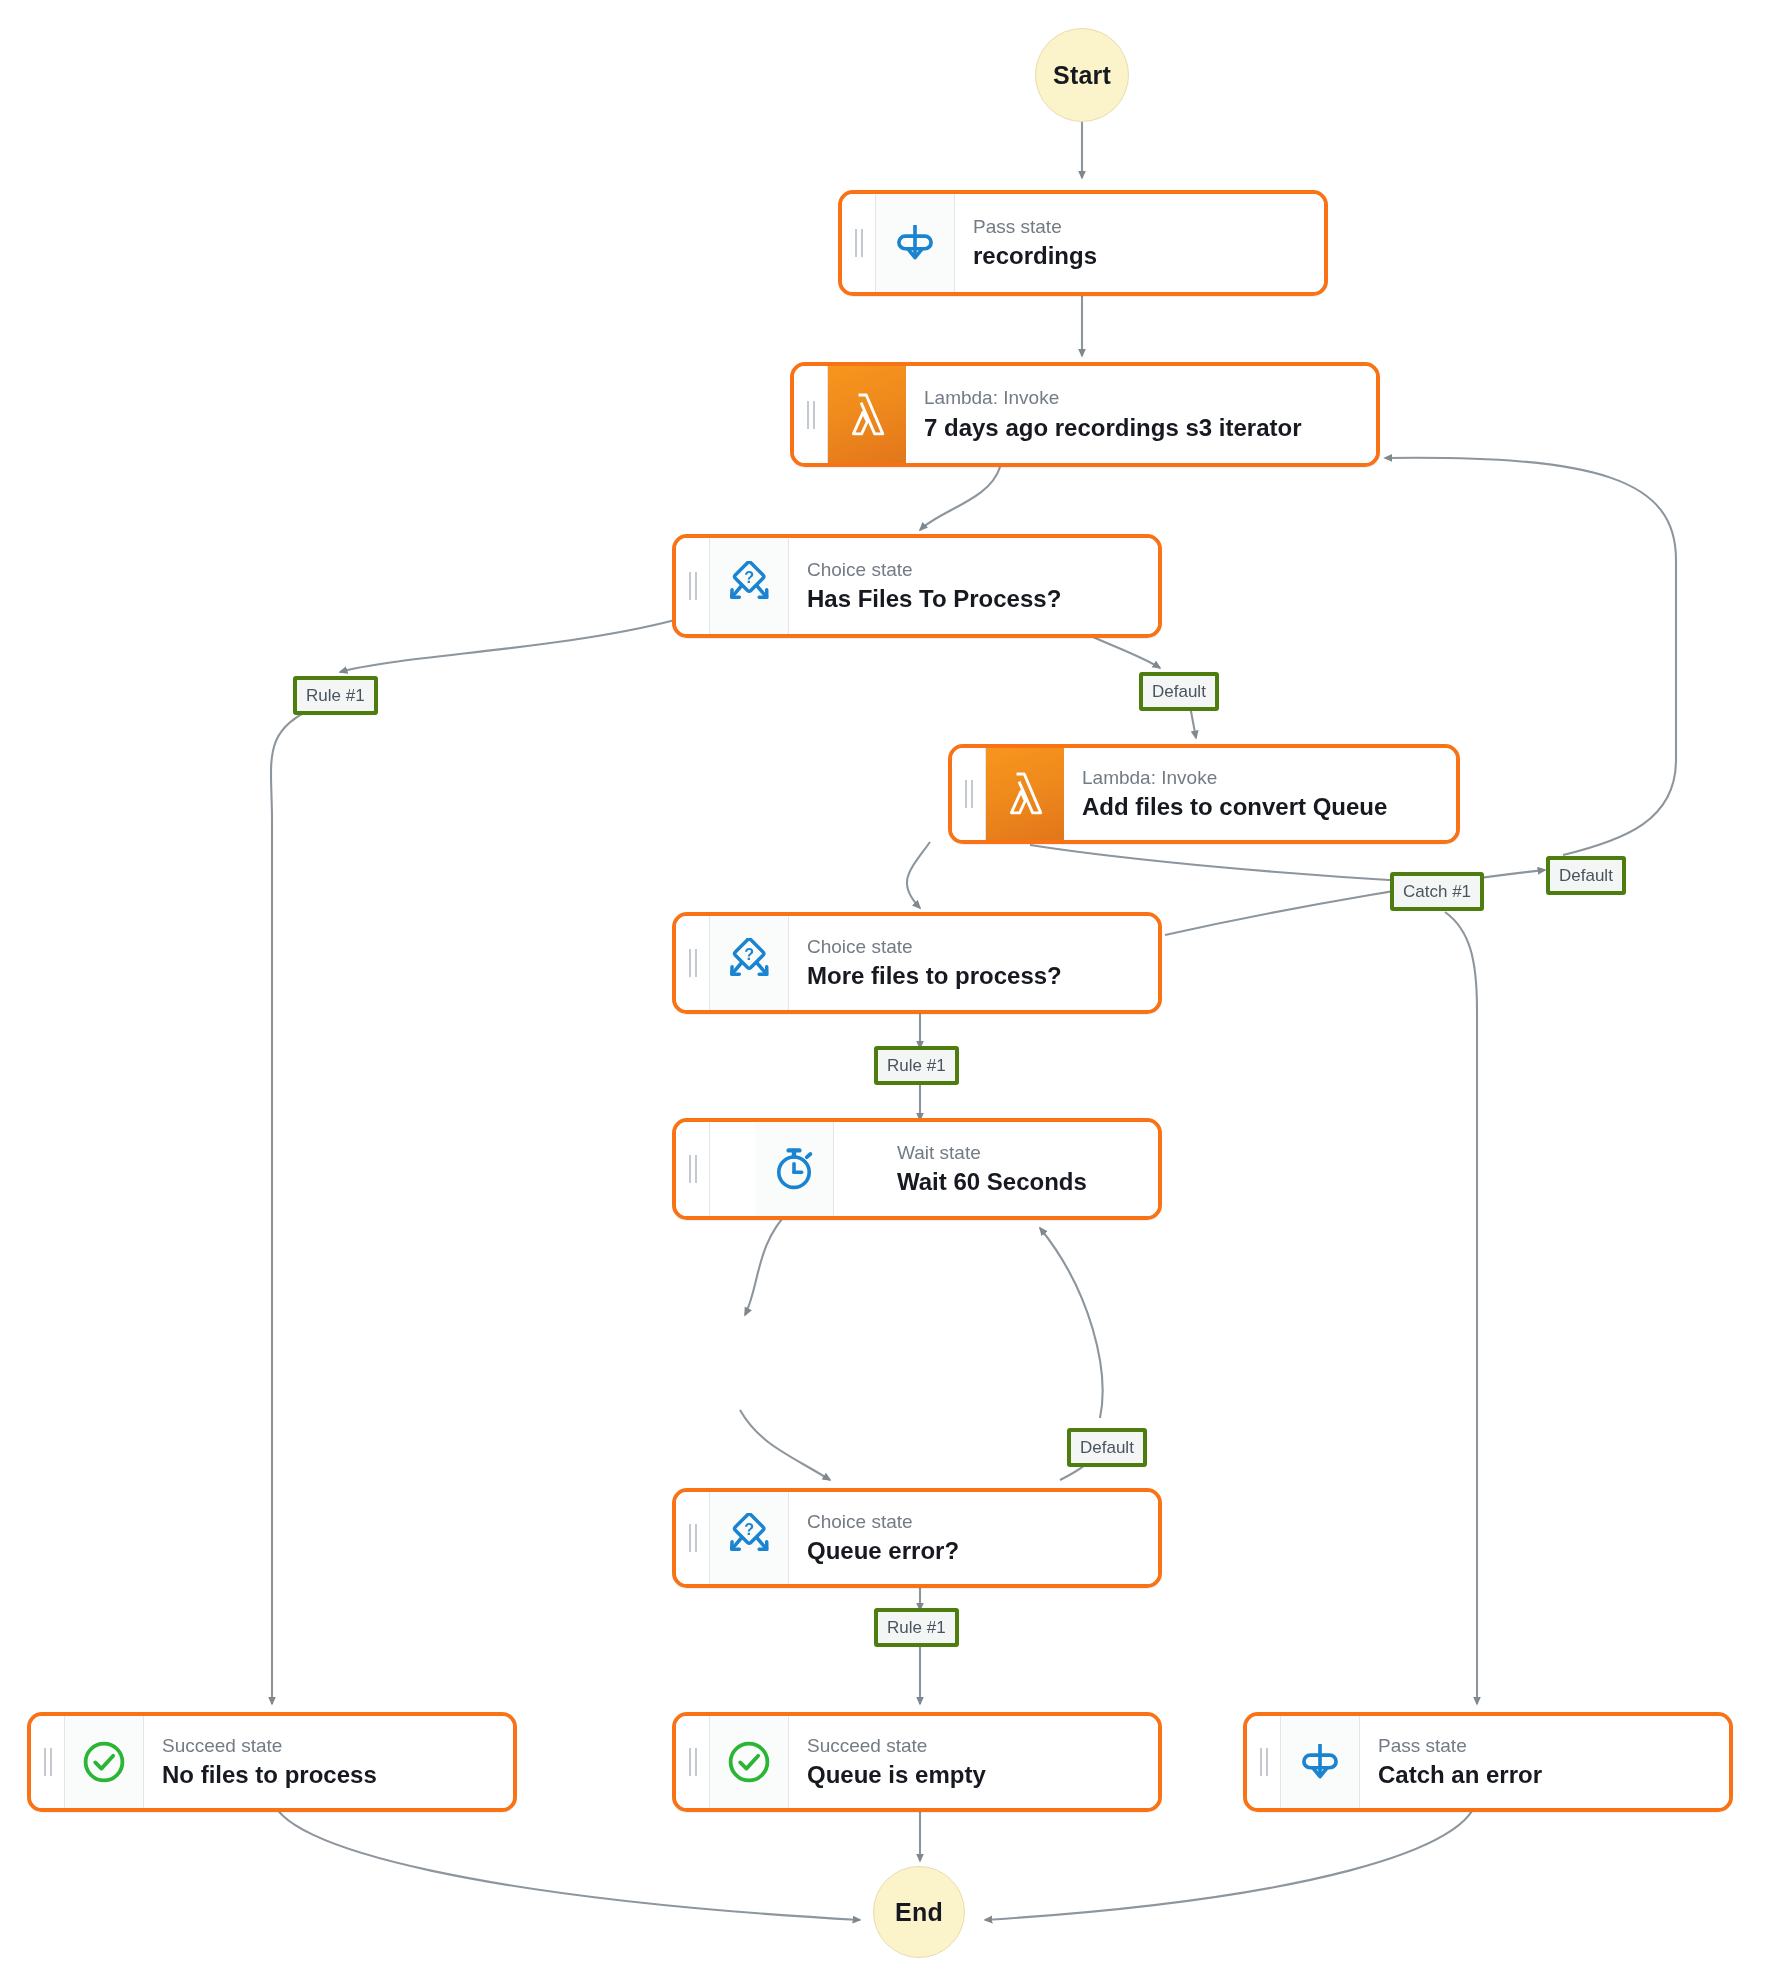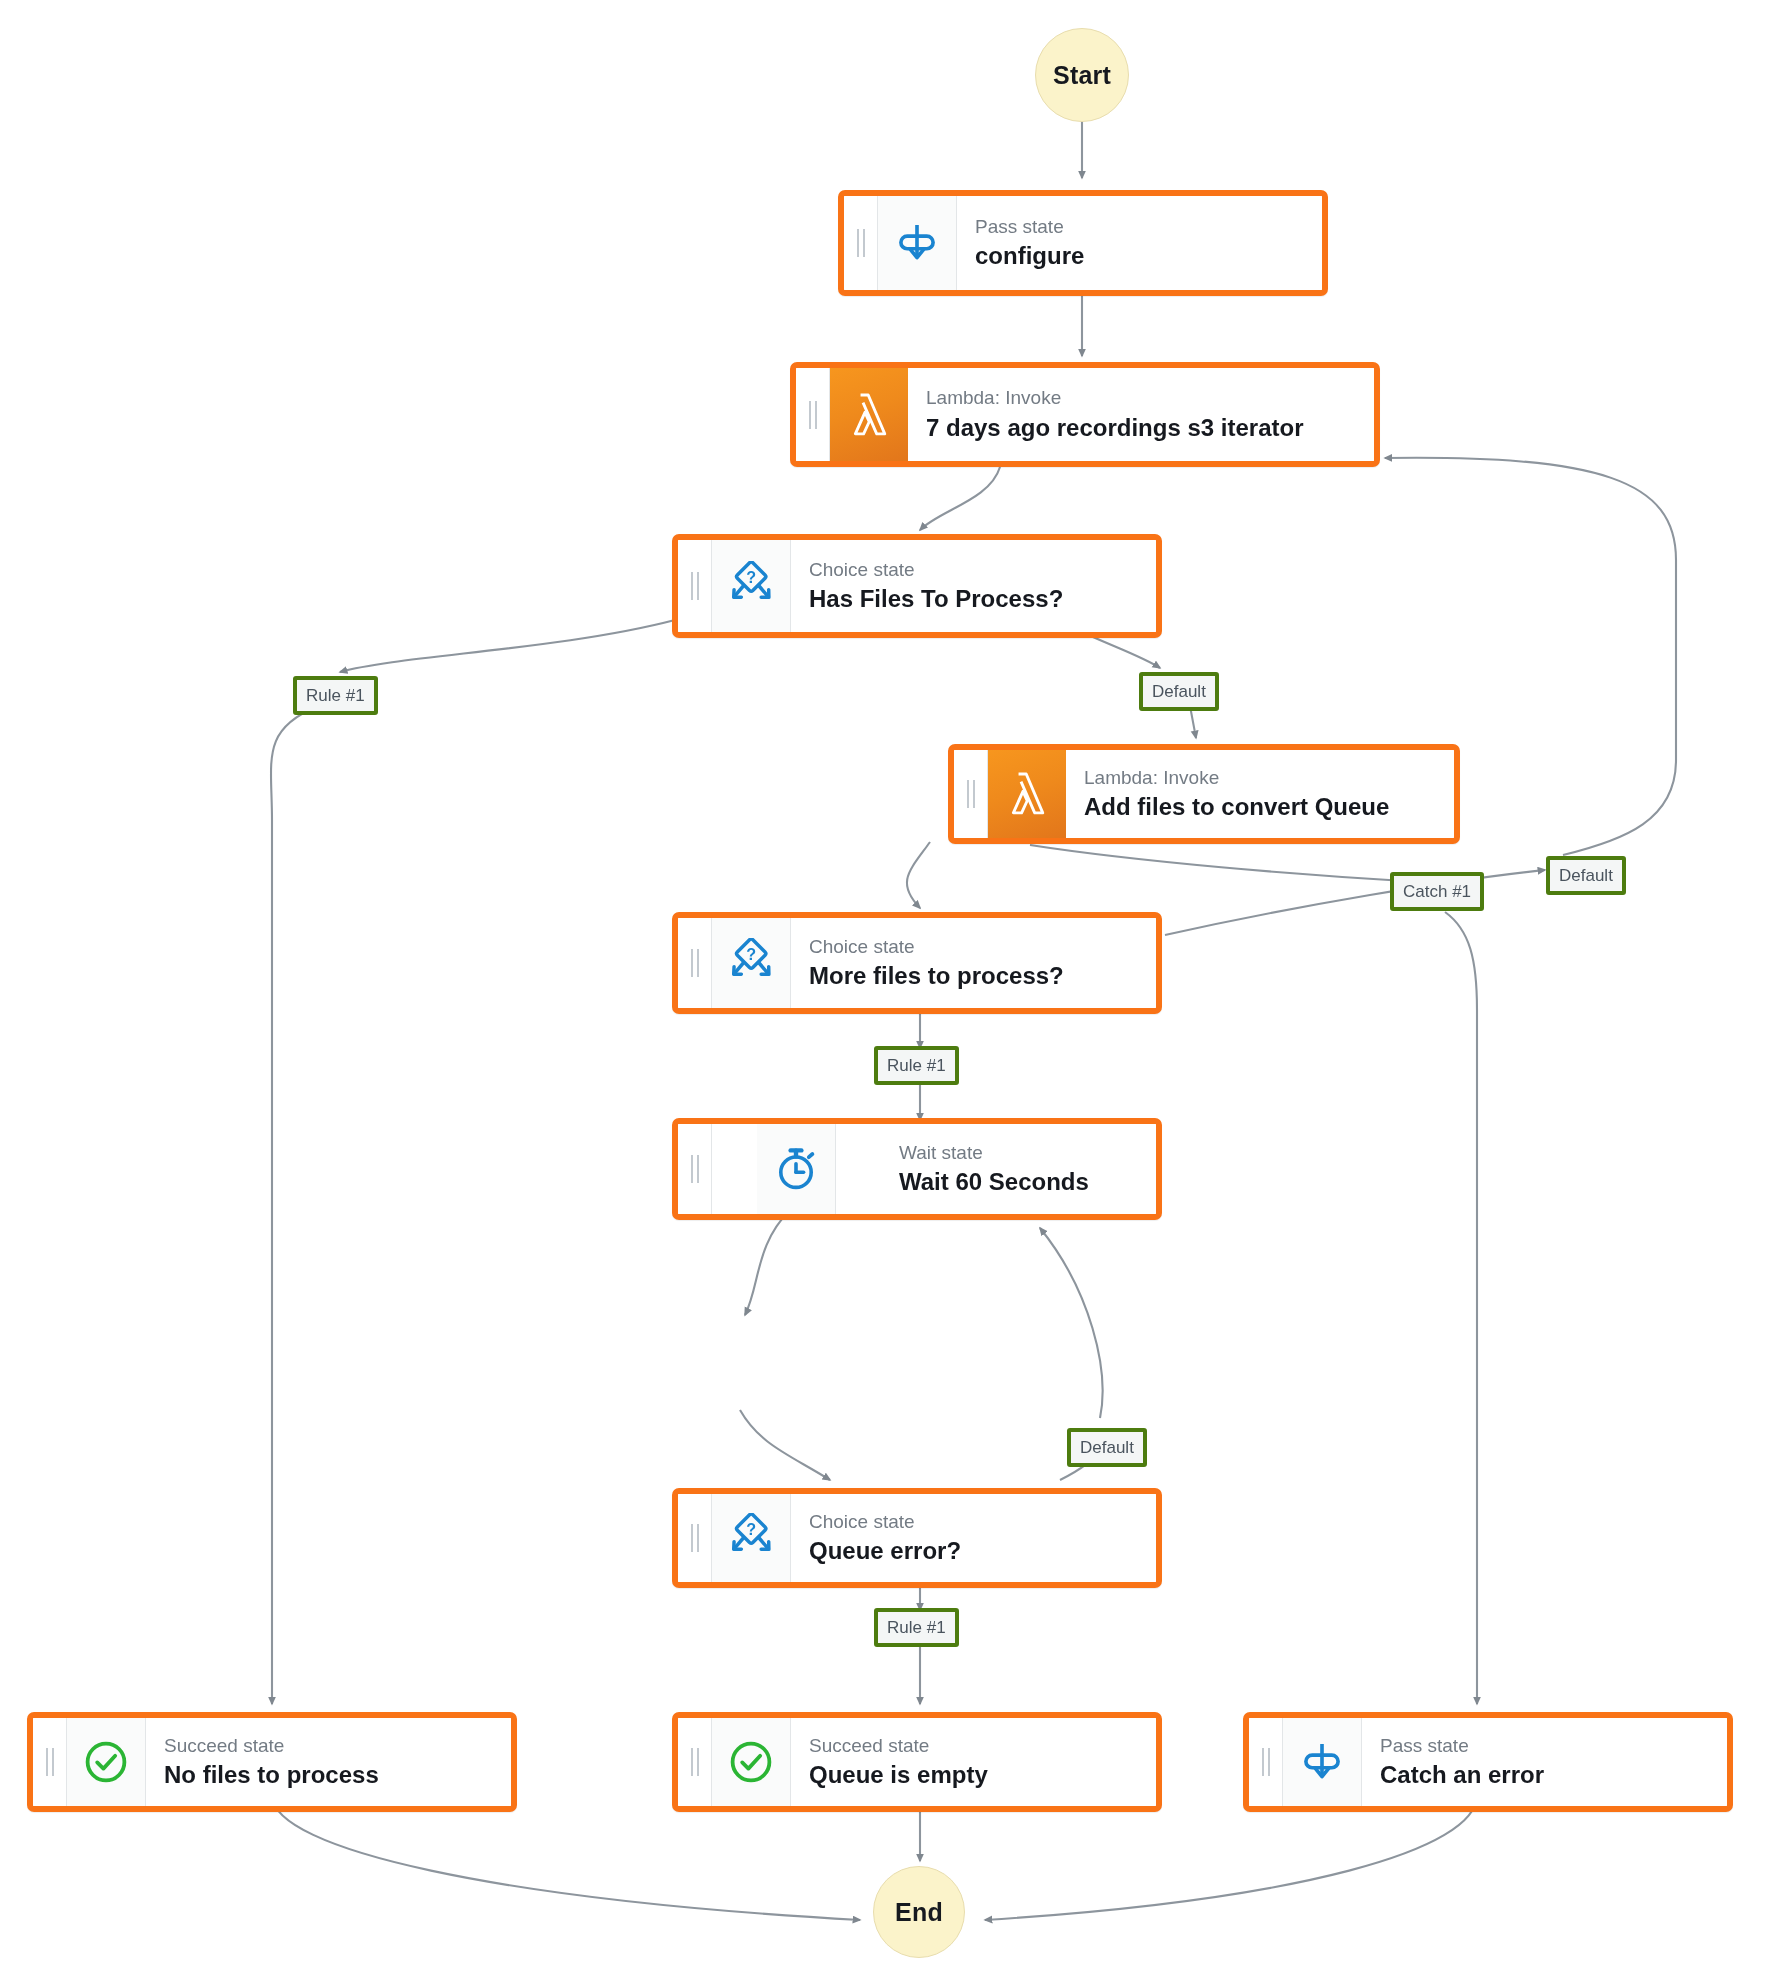--- a/index.html
+++ b/index.html
@@ -12,21 +12,21 @@
     position:absolute;border-radius:50%;
     background:#fbf3ca;border:1px solid #e8ddae;
     display:flex;align-items:center;justify-content:center;
     font-size:25px;font-weight:bold;color:#16191f;letter-spacing:.2px;
     box-sizing:border-box;z-index:5;
   }
 
   
   .node{
     position:absolute;box-sizing:border-box;
-    background:#ffffff;border:6px solid #f97316;border-radius:7px;
+    background:#ffffff;border:4px solid #f97316;border-radius:15px;
     display:flex;align-items:stretch;overflow:hidden;
     box-shadow:0 1px 1px rgba(0,0,0,.07);z-index:4;
   }
   .grip{
     flex:0 0 33px;display:flex;align-items:center;justify-content:center;
     background:#ffffff;border-right:1px solid #e3e6e8;
   }
   .grip i{display:block;width:2px;height:28px;background:#c3c9cf;margin:0 2px;}
   .iconcell{
     flex:0 0 78px;display:flex;align-items:center;justify-content:center;
@@ -125,21 +125,21 @@
       </div>
     <div class="iconcell">
       <svg width="46" height="46" viewBox="0 0 24 24" fill="none" stroke="#1a84d0" stroke-width="1.9">
         <rect x="3.6" y="8.4" width="16.8" height="6.6" rx="3.3"></rect>
         <line x1="12" y1="2.6" x2="12" y2="18.6"></line>
         <path d="M8.4 15.2 L12 19.6 L15.6 15.2" stroke-linecap="round" stroke-linejoin="round"></path>
       </svg>
     </div>
     <div class="labels">
       <div class="kind">Pass state</div>
-      <div class="name">configure</div>
+      <div class="name">recordings</div>
     </div>
   </div>
 
   <div class="node" style="left:790px;top:362px;width:590px;height:105px;">
     <div class="grip">
         <i></i>
         <i></i>
       </div>
     <div class="lambda-tile">
       <svg width="48" height="50" viewBox="0 0 24 26" fill="none" stroke="#ffffff" stroke-width="1.5" stroke-linejoin="round">

